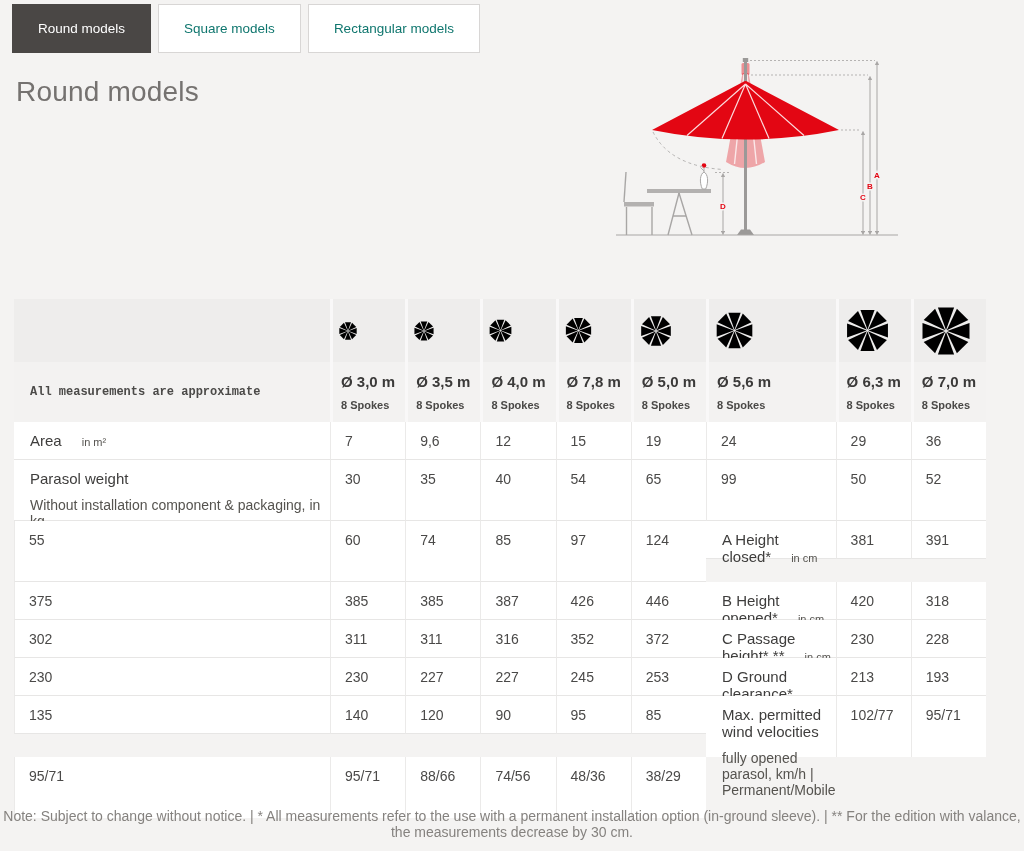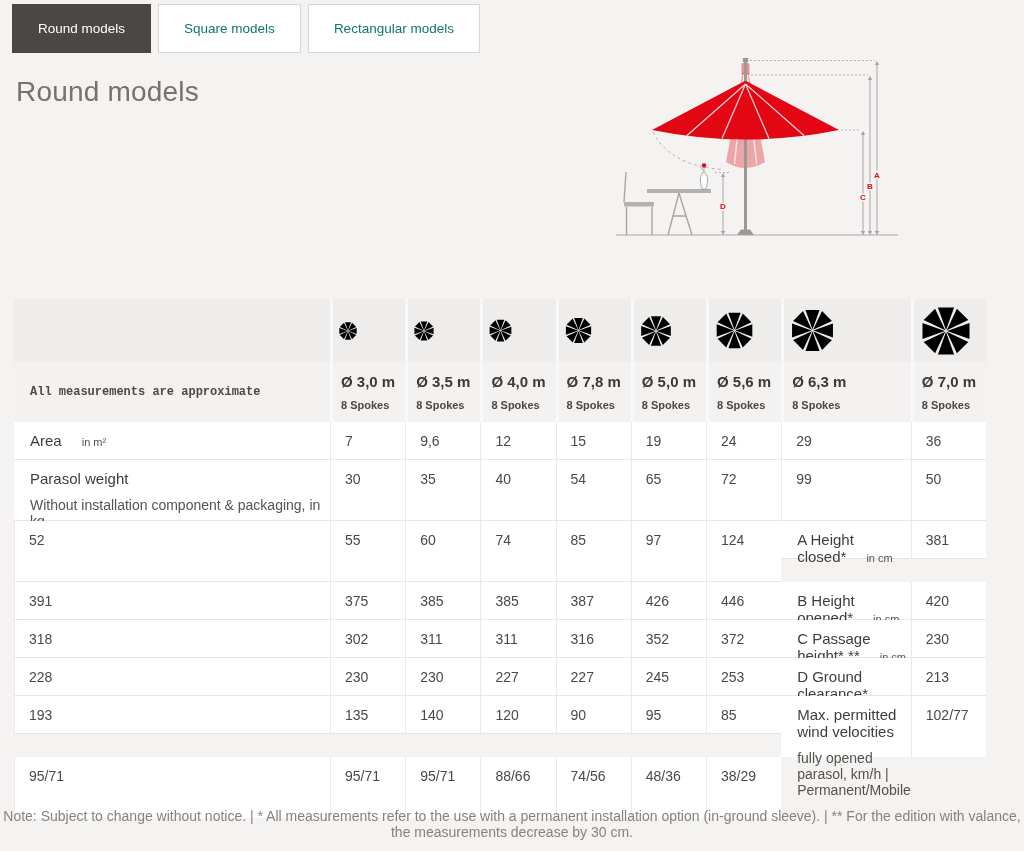--- a/index.html
+++ b/index.html
@@ -239,21 +239,20 @@
     <div class="cell val h1 bb">36</div>
     <div class="cell lc h2 bb">
       <div class="lab">Parasol weight</div>
       <div class="sub">Without installation component &amp; packaging, in kg</div>
     </div>
     <div class="cell val h2 bb">30</div>
     <div class="cell val h2 bb">35</div>
     <div class="cell val h2 bb">40</div>
     <div class="cell val h2 bb">54</div>
     <div class="cell val h2 bb">65</div>
-    <div class="cell val h2 bb">72</div>
     <div class="cell val h2 bb">99</div>
     <div class="cell val h2 bb">50</div>
     <div class="cell val h2 bb">52</div>
     <div class="cell val h2 bb">55</div>
     <div class="cell val h2 bb">60</div>
     <div class="cell val h2 bb">74</div>
     <div class="cell val h2 bb">85</div>
     <div class="cell val h2 bb">97</div>
     <div class="cell val h2 bb">124</div>
     <div class="cell lc h1 bb">

